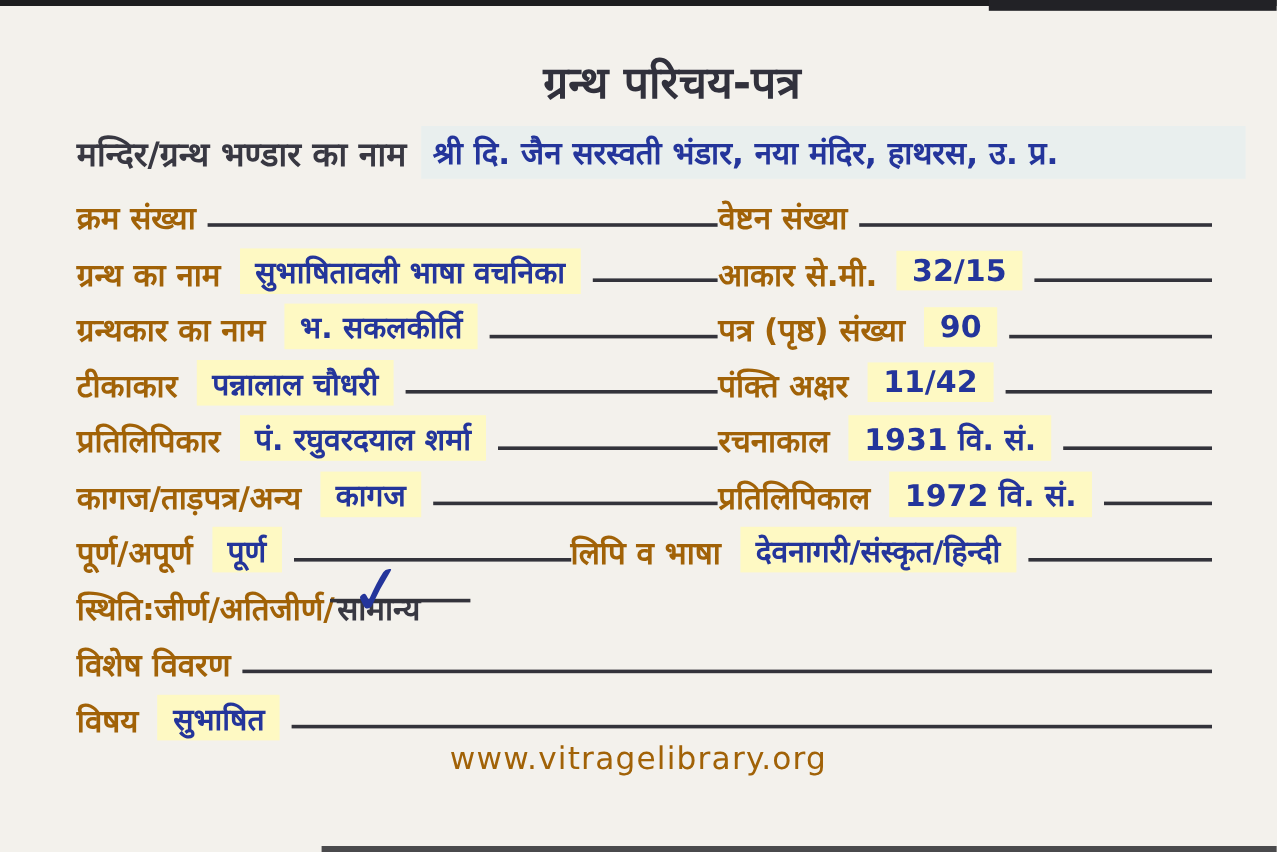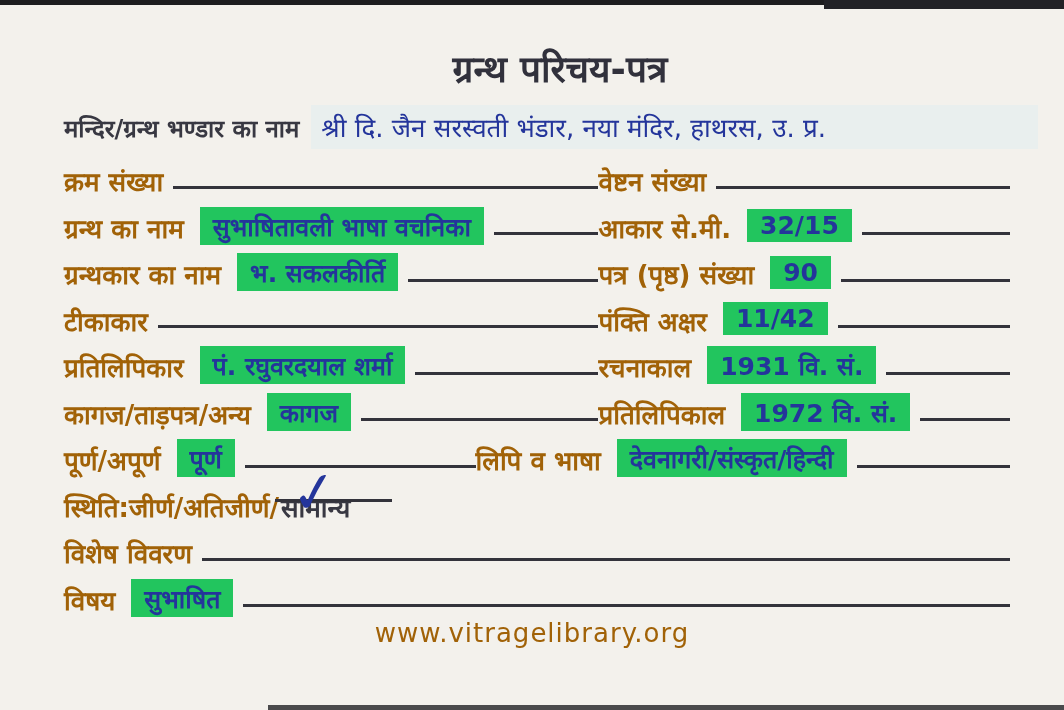--- a/index.html
+++ b/index.html
@@ -15,37 +15,37 @@
 
   .title {
     position:absolute; top:42px; left:0; width:100%;
     text-align:center; font-size:37px; font-weight:bold; color:#31313c;padding-left:28px;
   }
 
   .header-line {
     position:absolute; top:102px; left:64px; right:26px; height:50px;
     display:flex; align-items:center; white-space:nowrap;
   }
-  .header-label { font-size:24px; font-weight:bold; color:#383842; flex:0 0 auto; }
+  .header-label { font-size:28px; font-weight:bold; color:#383842; flex:0 0 auto; }
   .header-value {
-    font-size:26px; font-weight:normal; color:#24359b;
+    font-size:26px; font-weight:bold; color:#24359b;
     background:#e9efee; padding:4px 10px; margin-left:12px; flex:1 1 auto;
   }
 
   .form { position:absolute; top:158px; left:64px; right:54px; }
   .row  { display:flex; height:46.5px; align-items:center; }
   .cell { display:flex; align-items:center; min-width:0; }
   .cell.left  { flex:0 0 56.5%; }
   .cell.right { flex:1 1 auto; }
   .cell.full  { flex:0 0 100%; }
 
   .label { font-size:26px; font-weight:600; color:#a16207; white-space:nowrap; }
   .value {
     font-size:25px; font-weight:bold; color:#24359b; white-space:nowrap;
-    background:#22c55e; padding:2px 13px; margin-left:16px;
+    background:#fef9c3; padding:2px 13px; margin-left:16px;
     transform:translateY(-2px);
   }
   .value:empty { display:none; }
   .line {
     flex:1 1 auto; height:3px; background:#33333b;
     margin-left:10px; transform:translateY(6px); min-width:12px;
   }
 
   .check-word {
     position:relative; font-size:26px; font-weight:600; color:#383842;
@@ -116,20 +116,21 @@
     <div class="cell right">
       <span class="label">पत्र (पृष्ठ) संख्या</span>
       <span class="value">90</span>
       <span class="line"></span>
     </div>
   </div>
 
   <div class="row">
     <div class="cell left">
       <span class="label">टीकाकार</span>
+      <span class="value">पन्नालाल चौधरी</span>
       <span class="line"></span>
     </div>
     <div class="cell right">
       <span class="label">पंक्ति अक्षर</span>
       <span class="value">11/42</span>
       <span class="line"></span>
     </div>
   </div>
 
   <div class="row">

